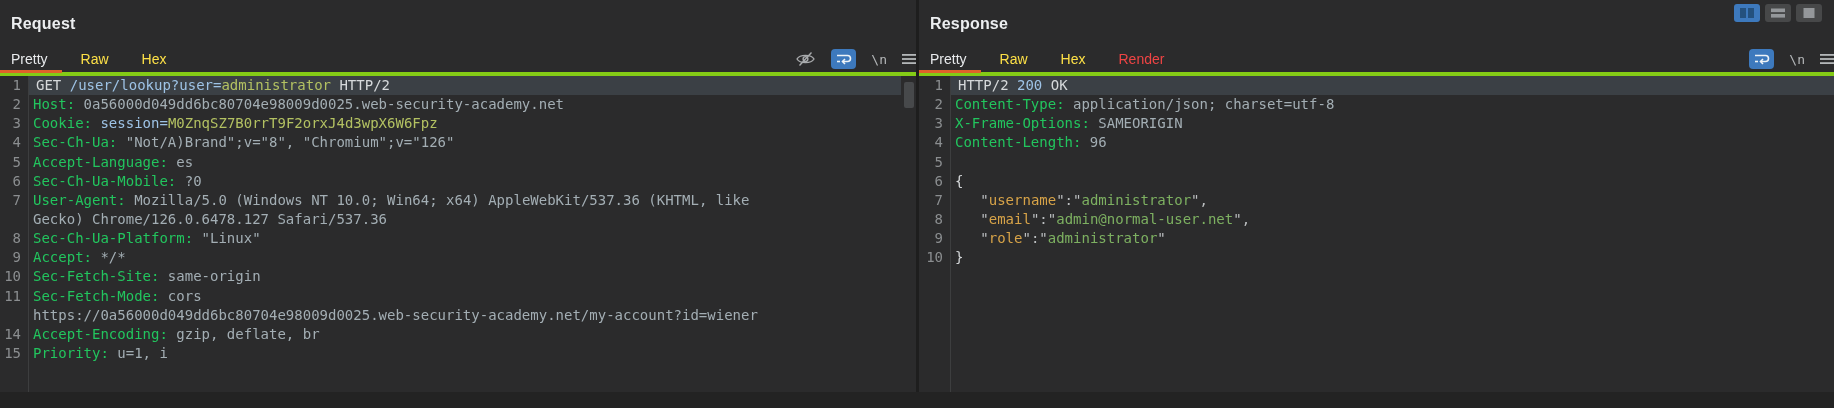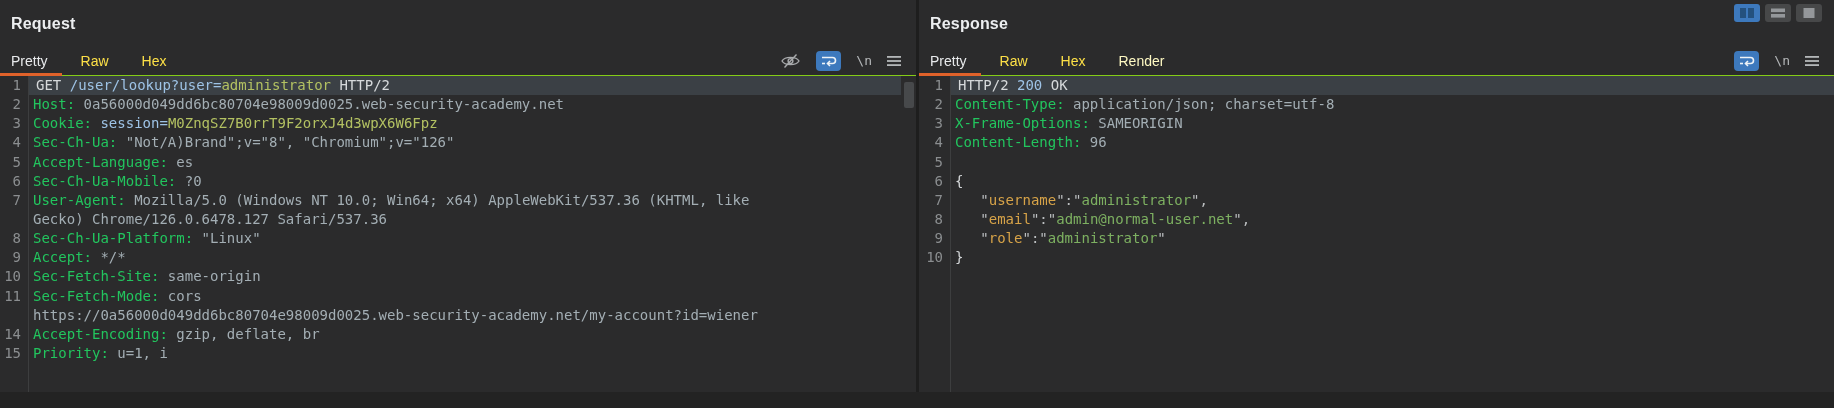--- a/index.html
+++ b/index.html
@@ -11,27 +11,27 @@
   .divider{width:3px;background:#1e1e1e;flex:none;cursor:col-resize;}
 
   .title-row{height:46px;display:flex;align-items:flex-start;padding:0 12px 0 11px;box-sizing:border-box;}
   .panel-title{font-size:16px;font-weight:bold;color:#eceef0;margin:15px 0 0 0;letter-spacing:.2px;}
 
   .layout-btns{margin-left:auto;display:flex;gap:5px;padding-top:4px;}
   .layout-btn{width:26px;height:18px;border-radius:3px;background:#474849;border:none;
               display:flex;align-items:center;justify-content:center;padding:0;cursor:pointer;}
   .layout-btn.active{background:#3d79bd;}
 
-  .tabbar{height:30px;display:flex;align-items:center;padding:0 15px 0 11px;position:relative;
-          border-bottom:1px solid #84cc16;box-sizing:border-box;}
+  .tabbar{height:30px;display:flex;align-items:center;padding:0 0 0 11px;position:relative;
+          border-bottom:4px solid #84cc16;box-sizing:border-box;}
   .tab{font-size:14px;color:#fde047;margin-right:33px;cursor:pointer;position:relative;
        height:100%;display:flex;align-items:center;}
   .tab.active{color:#e8eaec;}
   .tab.active::after{content:"";position:absolute;left:-11px;right:-14px;bottom:-1px;height:3px;background:#e0622a;}
-  .tab.disabled{color:#fef9c3;cursor:default;}
+  .tab.disabled{color:#ef4444;cursor:default;}
 
   .tab-icons{margin-left:auto;display:flex;align-items:center;gap:15px;}
   .icon-btn{background:none;border:none;padding:0;display:flex;align-items:center;justify-content:center;cursor:pointer;}
   .icon-btn.wrap-active{background:#3d79bd;border-radius:4px;width:25px;height:20px;}
   .nl-glyph{font-family:"DejaVu Sans Mono",monospace;font-size:13px;color:#b4b7b9;}
 
   .editor{position:relative;flex:1;overflow:hidden;cursor:text;
           font-family:"DejaVu Sans Mono",monospace;font-size:14px;line-height:19.15px;}
   .gutter-line{position:absolute;left:28px;top:0;bottom:0;width:1px;background:#3d3e3f;}
   .response .gutter-line{left:31px;}

